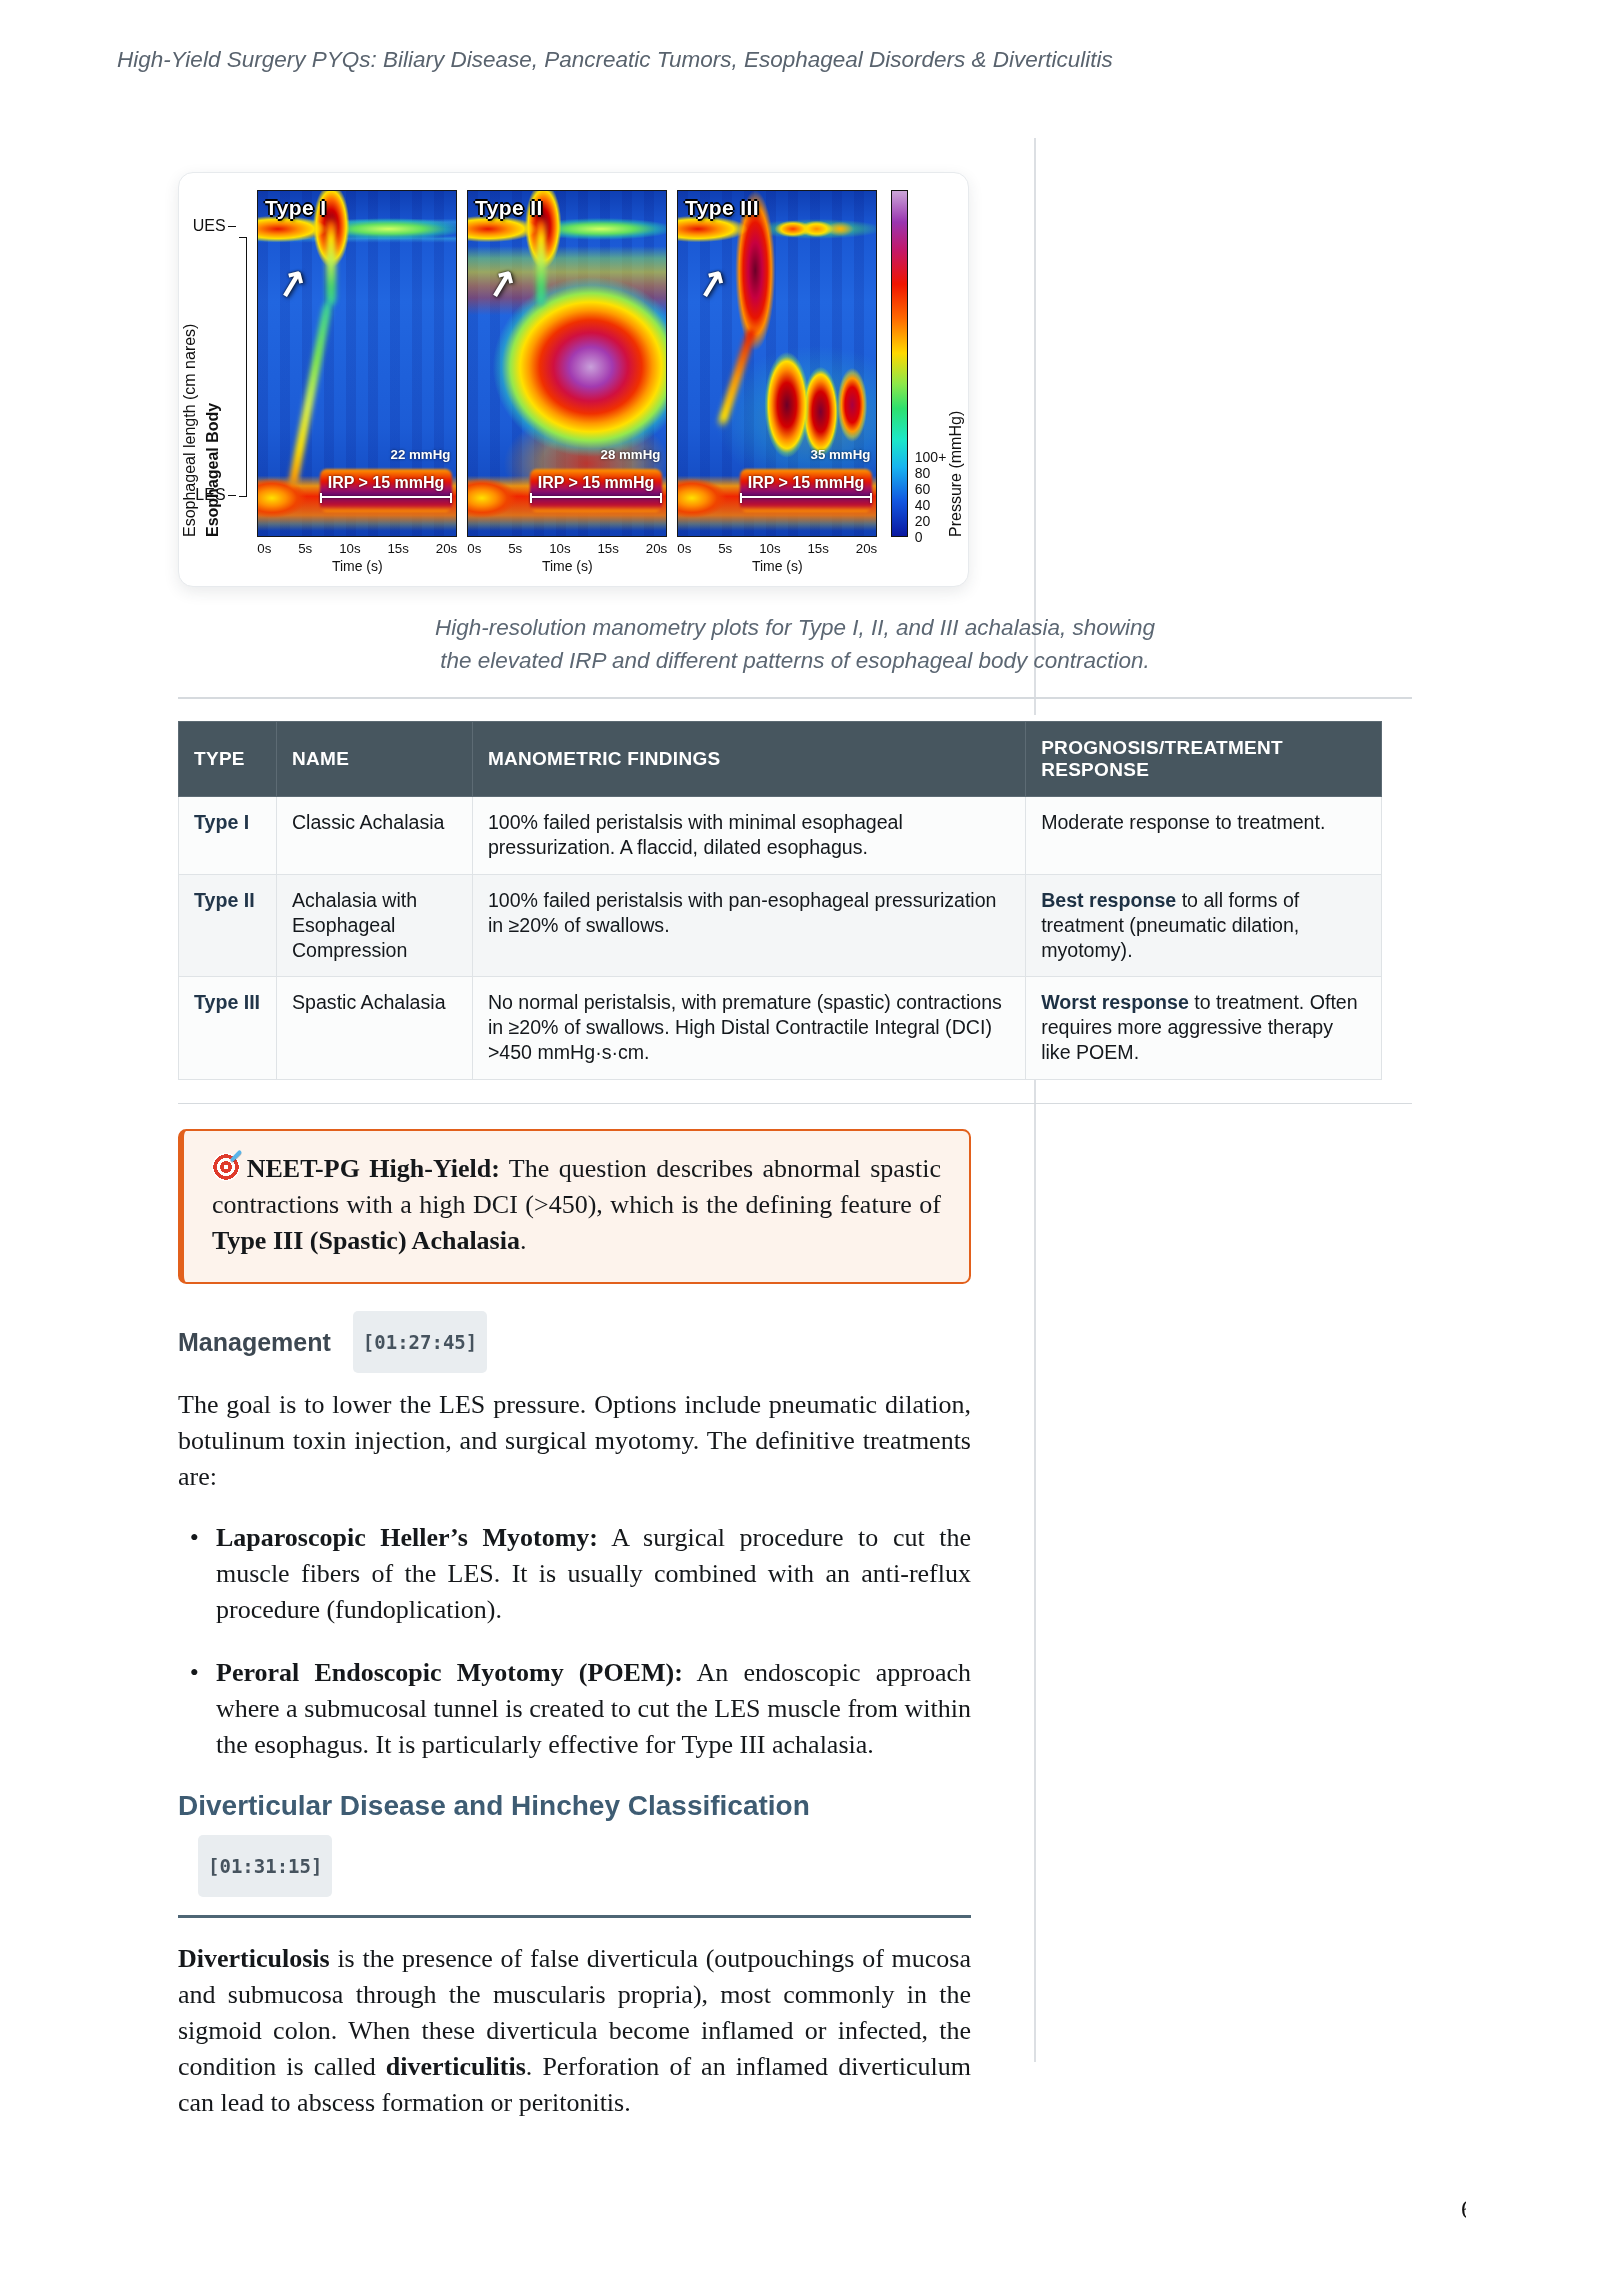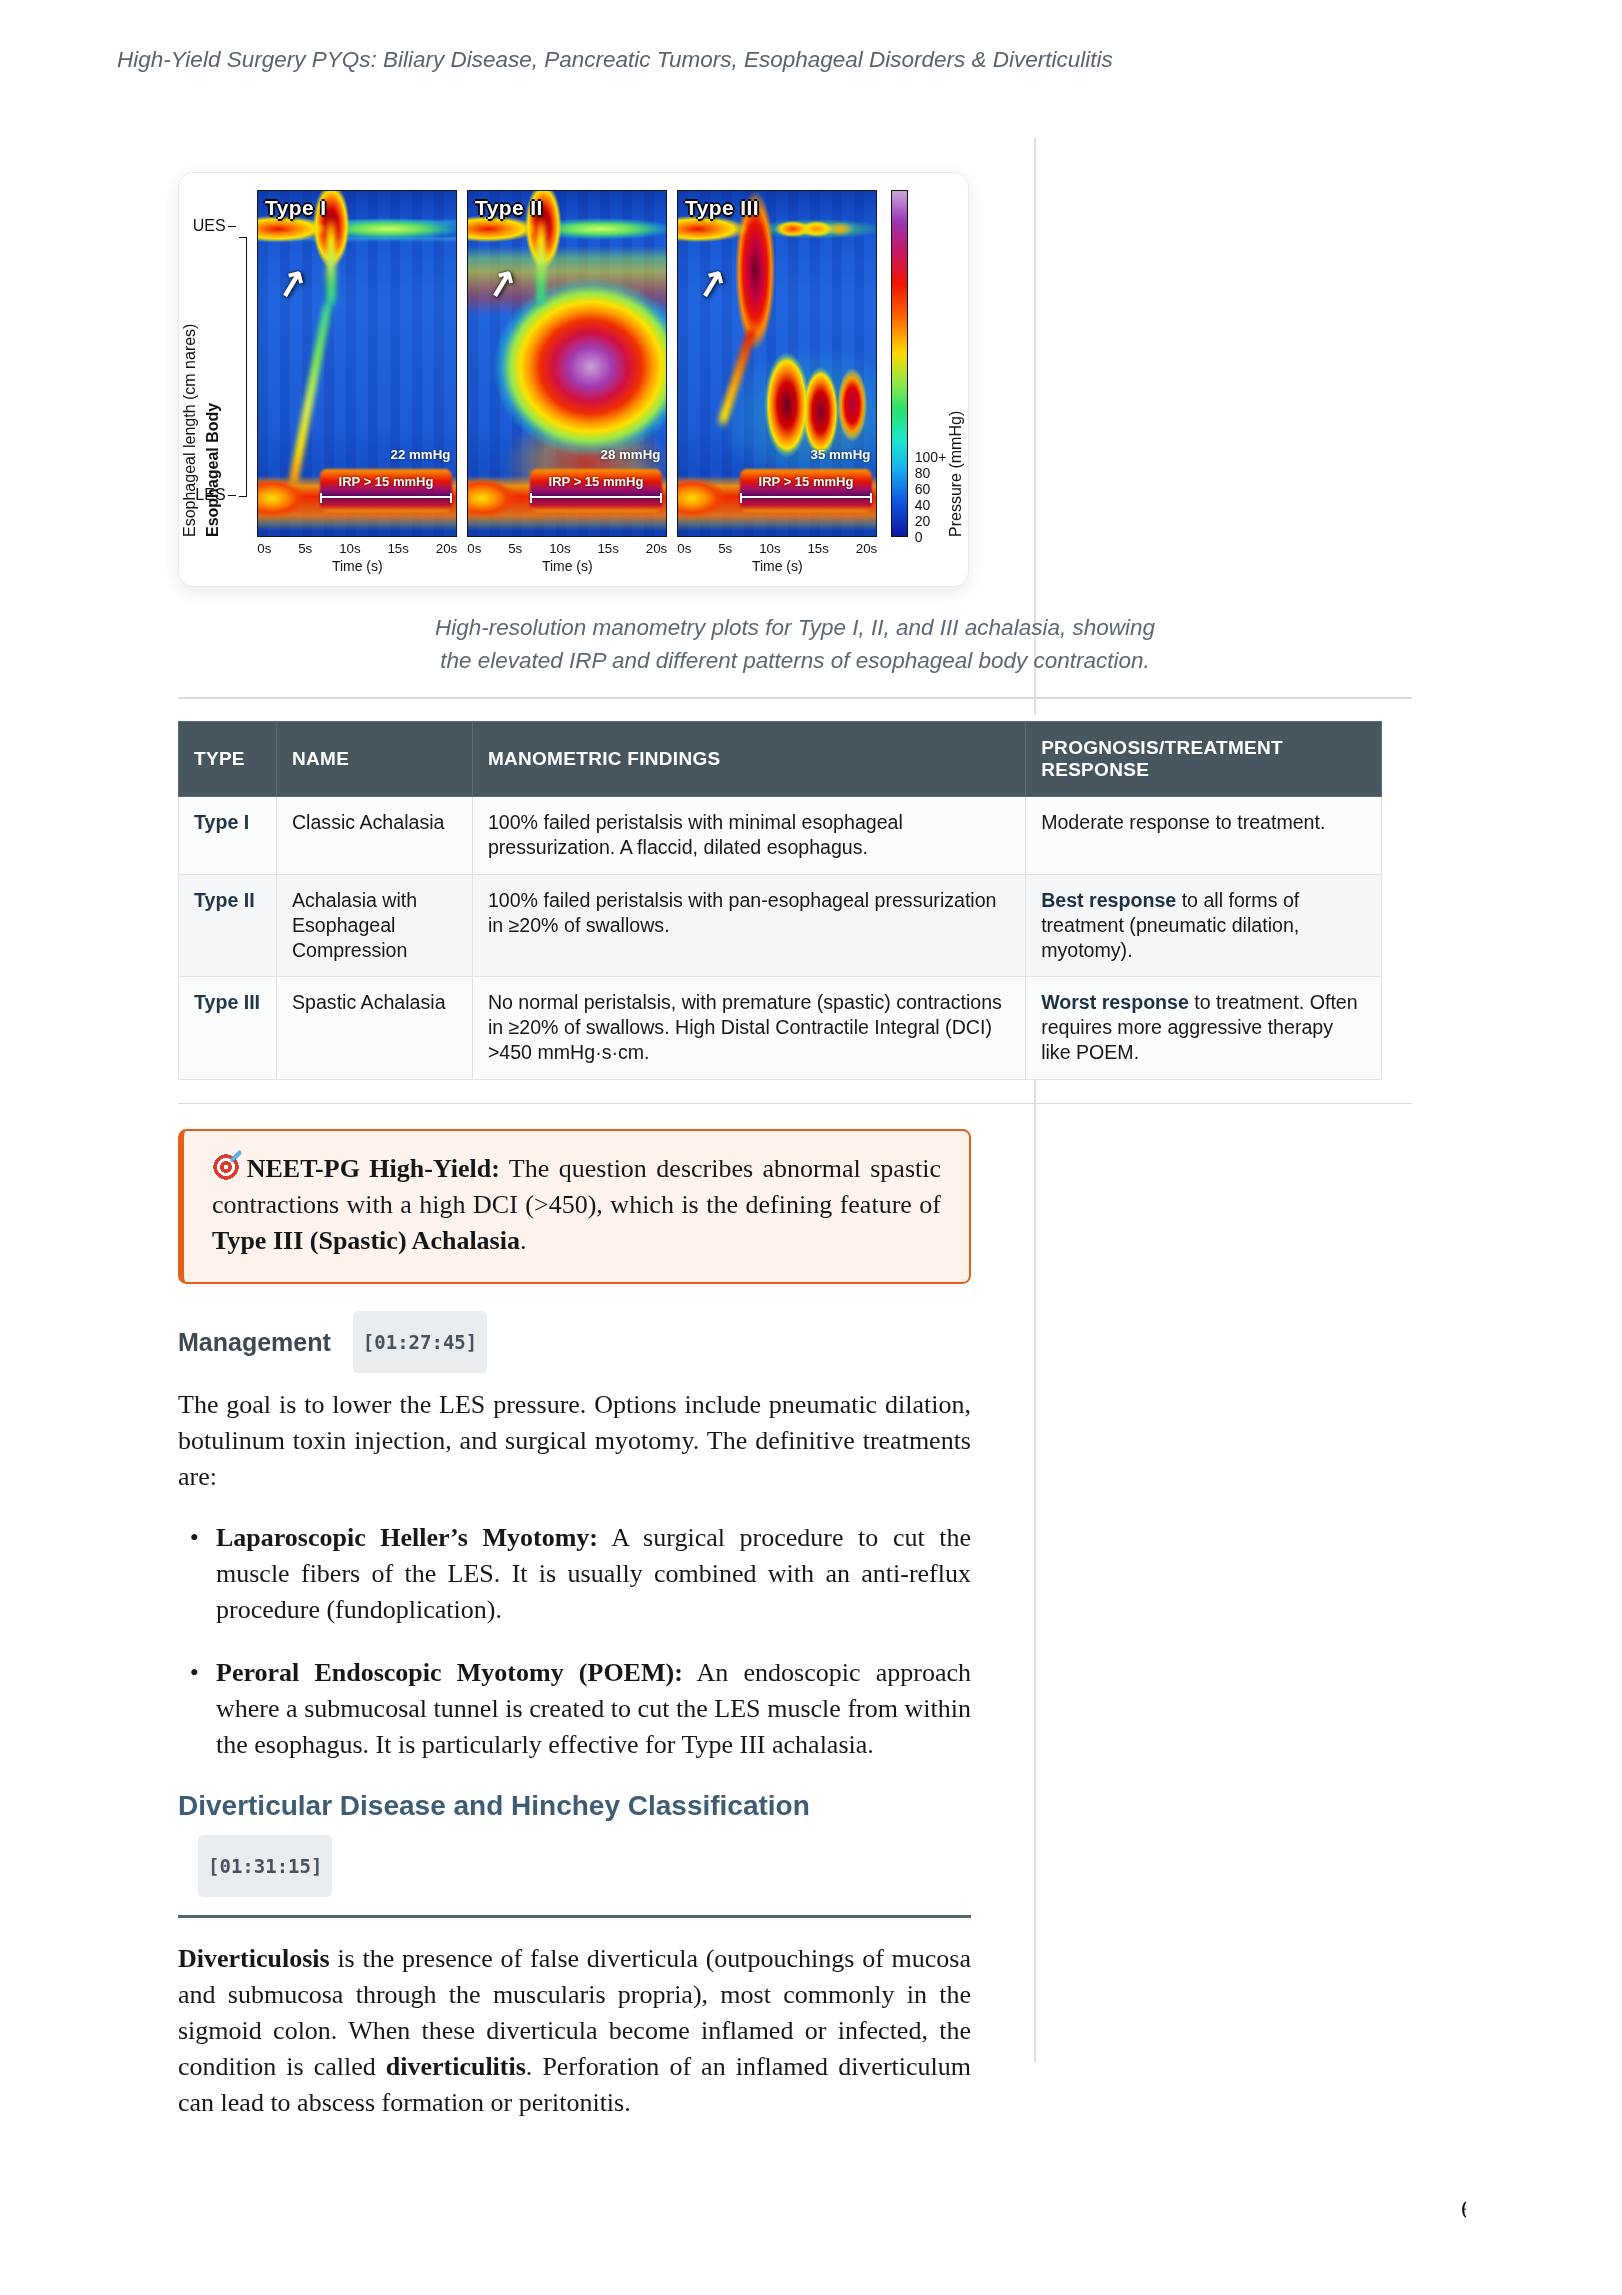--- a/index.html
+++ b/index.html
@@ -91,21 +91,21 @@
             background:linear-gradient(180deg,#e81500 0%,#ff9a00 50%,#ffe100 90%, rgba(255,225,0,0) 100%); }
 
   .irpbar { position:absolute; left:31%; right:2%; top:80.8%; height:12.4%; border-radius:6.7px; filter:blur(1.3px);
             background:linear-gradient(180deg,#ff9a00 0%,#e81500 28%,#a8105e 45%,#6a0a6e 60%,#c01030 84%,#ff9a00 100%); }
   .ptitle { position:absolute; top:5px; left:6.7px; font-weight:800; font-size:21px; color:#fff; letter-spacing:0.4px;
             text-shadow:-1.7px 0 0 #000, 1.7px 0 0 #000, 0 -1.7px 0 #000, 0 1.7px 0 #000, 1.7px 1.7px 3.3px rgba(0,0,0,.55); }
   .parrow { position:absolute; left:9%; top:21%; font-family:"DejaVu Sans", sans-serif; font-weight:900; font-size:38px;
             color:#fff; transform:rotate(-14deg); text-shadow:0 0 2.5px #000, 1.7px 1.7px 4.2px rgba(0,0,0,.6); }
   .mmhg { position:absolute; right:3%; top:74.2%; color:#fff; font-weight:700; font-size:13.3px;
           text-shadow:0 0 2.5px rgba(0,0,0,.75); }
-  .irptext { position:absolute; left:31%; right:2%; top:82%; text-align:center; color:#fff; font-weight:700; font-size:13px;
+  .irptext { position:absolute; left:31%; right:2%; top:82%; text-align:center; color:#fff; font-weight:700; font-size:16px;
              text-shadow:0 0 2.5px rgba(0,0,0,.8); }
   .bracket { position:absolute; left:31%; right:2%; top:87.5%; height:10px; border-left:2.5px solid #fff; border-right:2.5px solid #fff;
              filter:drop-shadow(0 0.8px 0.8px rgba(0,0,0,.5)); }
   .bracket::after { content:""; position:absolute; left:0; right:0; top:3.3px; border-top:2.5px solid #fff; }
 
   .xticks { display:flex; justify-content:space-between; margin-top:4.2px; font-size:13.3px; color:#111; }
   .xlabel { text-align:center; font-size:14px; color:#111; margin-top:2.5px; }
 
   .cbarwrap { position:relative; width:87px; height:347px; flex:none; }
   .cbar { position:absolute; left:3.3px; top:0; bottom:0; width:17.5px; border:0.8px solid #111;

